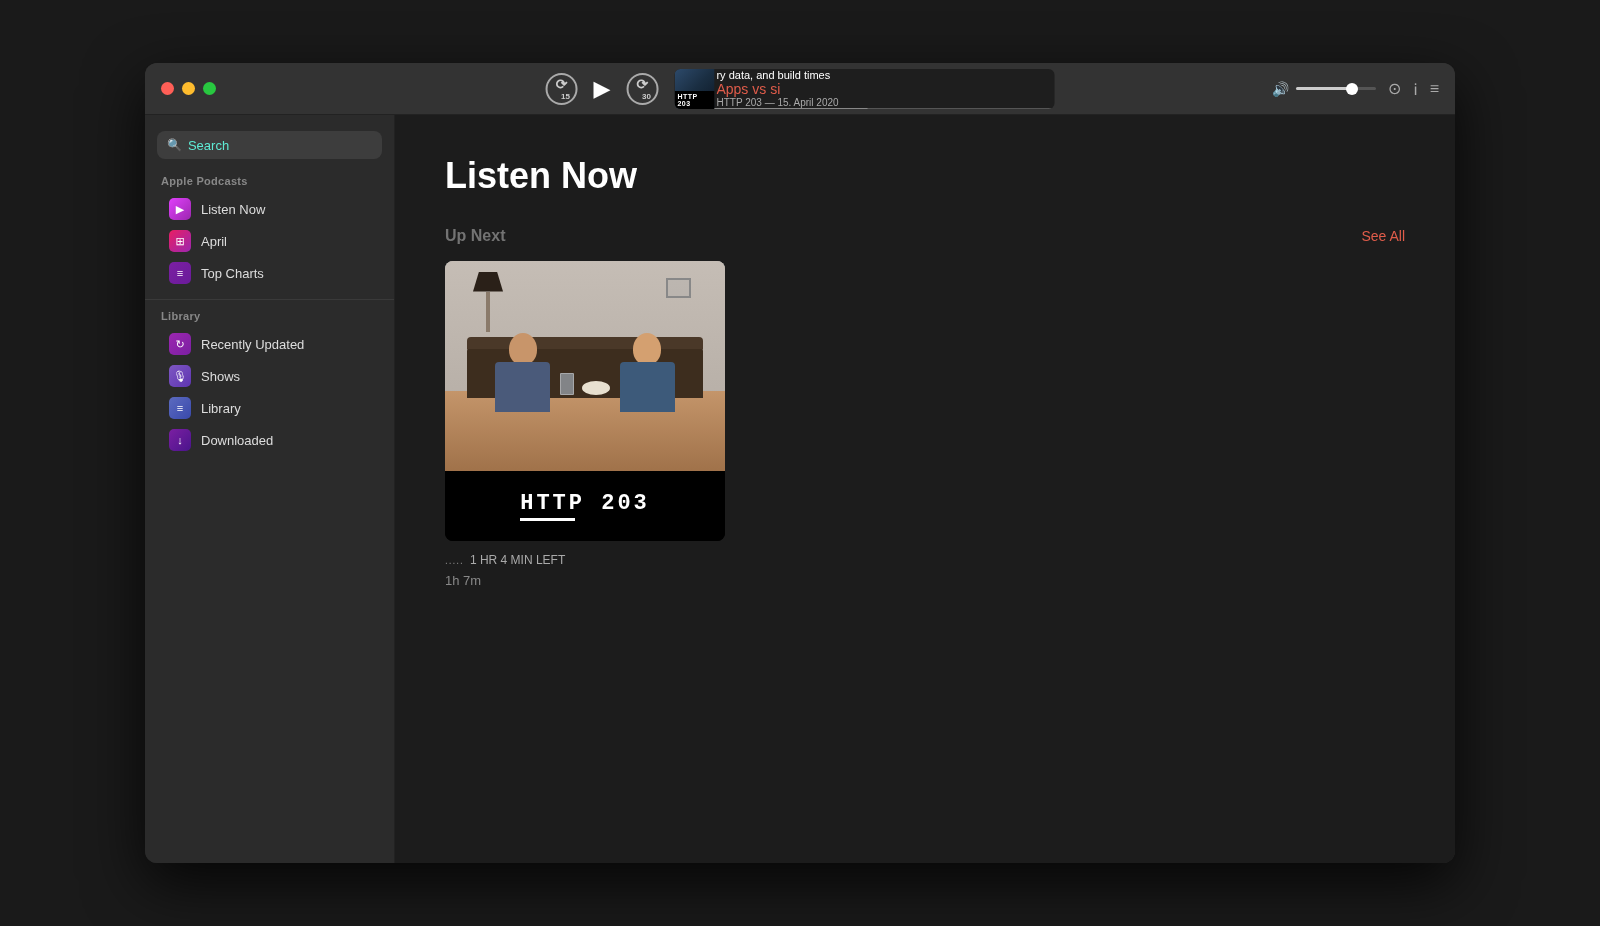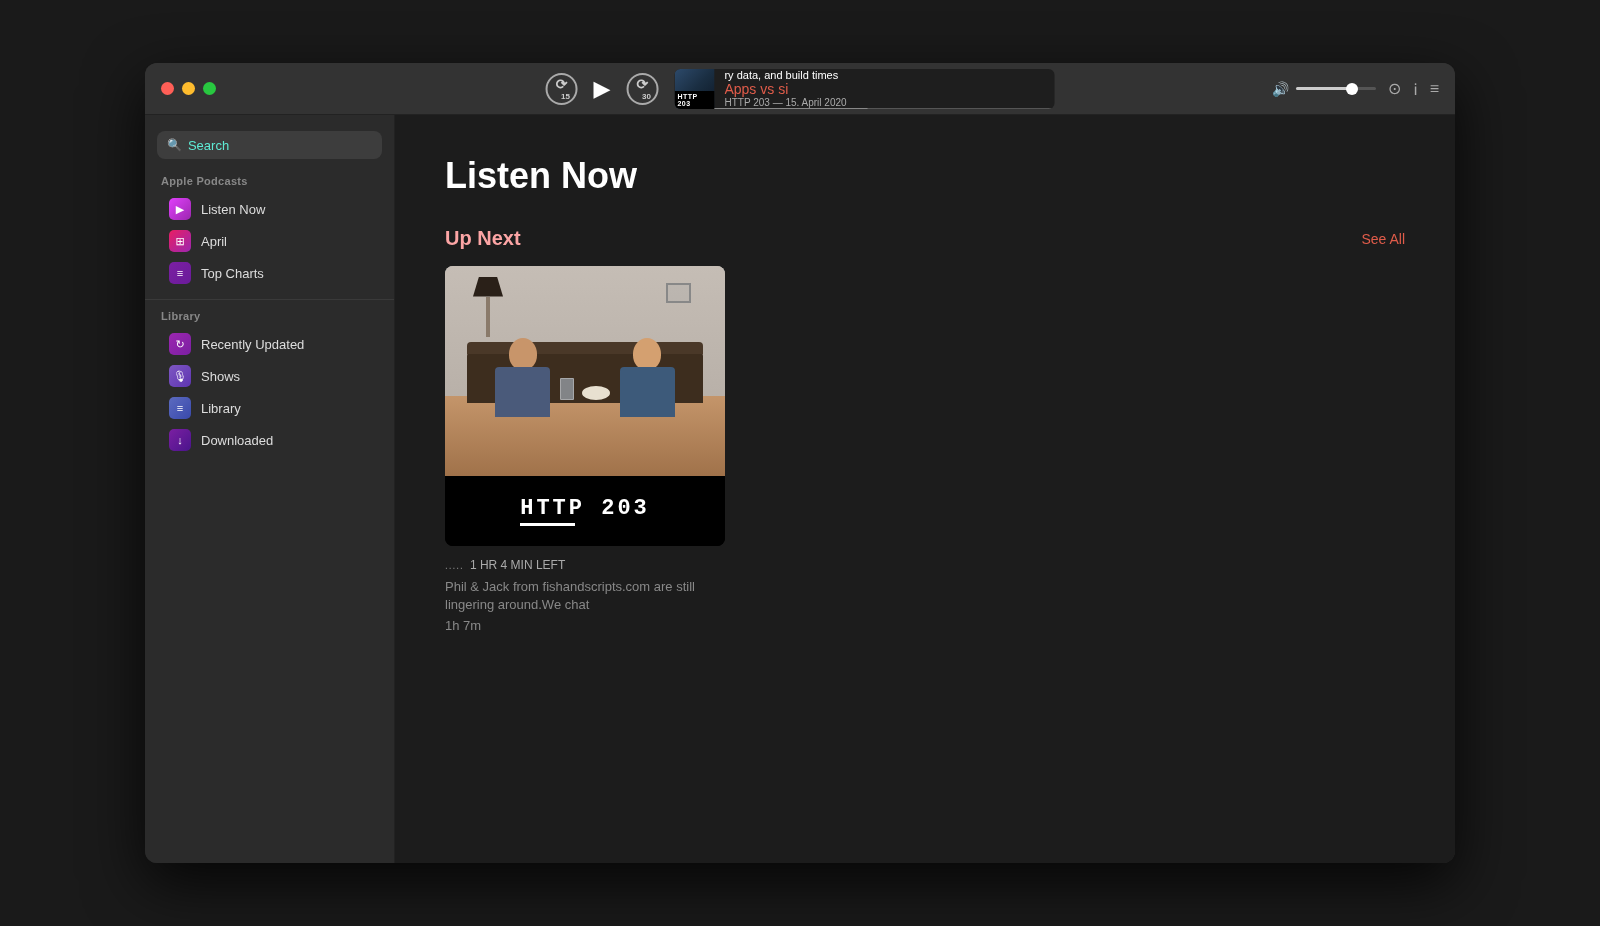--- a/index.html
+++ b/index.html
@@ -127,21 +127,21 @@
     }
     .progress-bar-fill {
       height: 100%;
       background: #888;
       width: 45%;
     }
     .now-playing-text {
       display: flex;
       flex-direction: column;
       justify-content: center;
-      padding: 0 10px;
+      padding: 0 2px;
       flex: 1;
     }
     .now-playing-title {
       color: #fff;
       font-size: 11px;
       font-weight: 500;
       white-space: nowrap;
       overflow: hidden;
       text-overflow: ellipsis;
     }
@@ -288,22 +288,22 @@
       font-weight: 700;
       margin-bottom: 30px;
     }
     .section-header {
       display: flex;
       align-items: center;
       justify-content: space-between;
       margin-bottom: 16px;
     }
     .section-title {
-      color: #fca5a5;
-      font-size: 20px;
+      color: #737373;
+      font-size: 16px;
       font-weight: 600;
     }
     .see-all-btn {
       color: #e05c4a;
       font-size: 14px;
       font-weight: 500;
       background: none;
       border: none;
       cursor: pointer;
     }
@@ -680,18 +680,17 @@
               <div class="http203-underline"></div>
             </div>
           </div>
         </div>
 
         <div class="episode-meta">
           <span class="episode-dots">.....</span>
           <span class="episode-time-left">1 HR 4 MIN LEFT</span>
         </div>
 
-        <div class="episode-description">Phil &amp; Jack from fishandscripts.com are still lingering around.We chat</div>
         <div class="episode-duration">1h 7m</div>
       </div>
     </div>
   </div>
 </div>
 
 </body></html>

